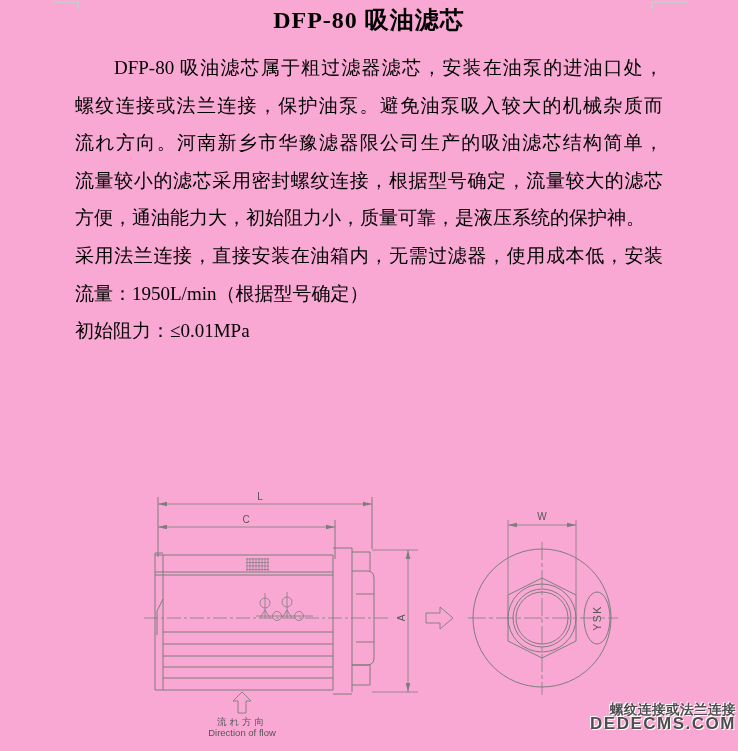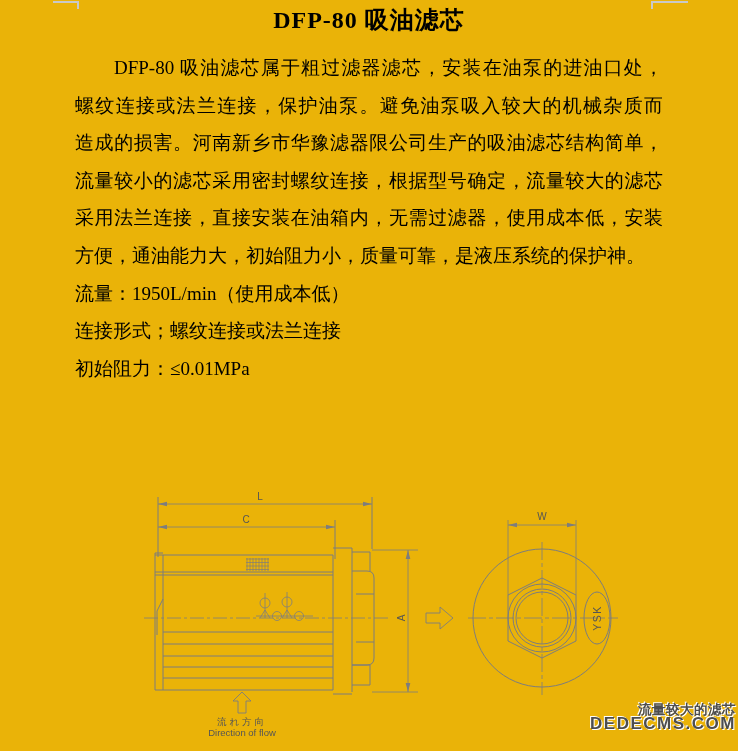--- a/index.html
+++ b/index.html
@@ -1,18 +1,18 @@
 <!DOCTYPE html>
 <html><head>
 <meta charset="utf-8">
 <style>
   * { margin:0; padding:0; box-sizing:border-box; }
   html,body { background:#ffffff; }
   .page {
-    position:relative; width:738px; height:751px; background:#eab308;
+    position:relative; width:738px; height:751px; background:#f9a8d4;
     font-family:"Liberation Serif", serif; color:#000; overflow:hidden;
   }
   
   .corner-mark { position:absolute; top:1px; height:8px; }
   .corner-mark.left  { left:53px;  width:26px; border-top:2px solid #c9c9c9; border-right:2px solid #c9c9c9; }
   .corner-mark.right { left:651px; width:37px; border-top:2px solid #c9c9c9; border-left:2px solid #c9c9c9; }
   
   .title {
     position:absolute; top:4px; left:0; width:100%;
     text-align:center; font-size:24px; font-weight:700; letter-spacing:1px;
@@ -40,26 +40,25 @@
 <div class="page">
 
   <div class="corner-mark left"></div>
   <div class="corner-mark right"></div>
 
   <h1 class="title">DFP-80 吸油滤芯</h1>
 
   <div class="textblock">
     <div class="line j indent">DFP-80 吸油滤芯属于粗过滤器滤芯，安装在油泵的进油口处，</div>
     <div class="line j">螺纹连接或法兰连接，保护油泵。避免油泵吸入较大的机械杂质而</div>
-    <div class="line j">造成的损害。河南新乡市华豫滤器限公司生产的吸油滤芯结构简单，</div>
+    <div class="line j">流れ方向。河南新乡市华豫滤器限公司生产的吸油滤芯结构简单，</div>
     <div class="line j">流量较小的滤芯采用密封螺纹连接，根据型号确定，流量较大的滤芯</div>
+    <div class="line">方便，通油能力大，初始阻力小，质量可靠，是液压系统的保护神。</div>
     <div class="line j">采用法兰连接，直接安装在油箱内，无需过滤器，使用成本低，安装</div>
-    <div class="line">方便，通油能力大，初始阻力小，质量可靠，是液压系统的保护神。</div>
-    <div class="line">流量：1950L/min（使用成本低）</div>
-    <div class="line">连接形式；螺纹连接或法兰连接</div>
+    <div class="line">流量：1950L/min（根据型号确定）</div>
     <div class="line">初始阻力：≤0.01MPa</div>
   </div>
 
   <svg class="drawing" width="600" height="264" viewBox="0 0 600 264" stroke="#7d7d7d" stroke-width="1" fill="none">
 
     <g>
 
       <line x1="28" y1="10" x2="28" y2="70"></line>
       <line x1="242" y1="10" x2="242" y2="62"></line>
       <line x1="205" y1="33" x2="205" y2="72"></line>
@@ -164,17 +163,17 @@
         <polygon points="446,38 437,35.7 437,40.3" fill="#7d7d7d" stroke="none"></polygon>
       </g>
       <text x="412" y="33" font-size="10" text-anchor="middle" stroke="none">W</text>
 
       <ellipse cx="467" cy="131" rx="13" ry="26"></ellipse>
       <text x="467" y="135" font-size="10.5" text-anchor="middle" letter-spacing="1.5" stroke="none" transform="rotate(-90 467 131)">YSK</text>
     </g>
   </svg>
 
   <div class="watermark">
-    <div class="wm1">流量较大的滤芯</div>
+    <div class="wm1">螺纹连接或法兰连接</div>
     <div class="wm2">DEDECMS.COM</div>
   </div>
 
 </div>
 
 </body></html>

